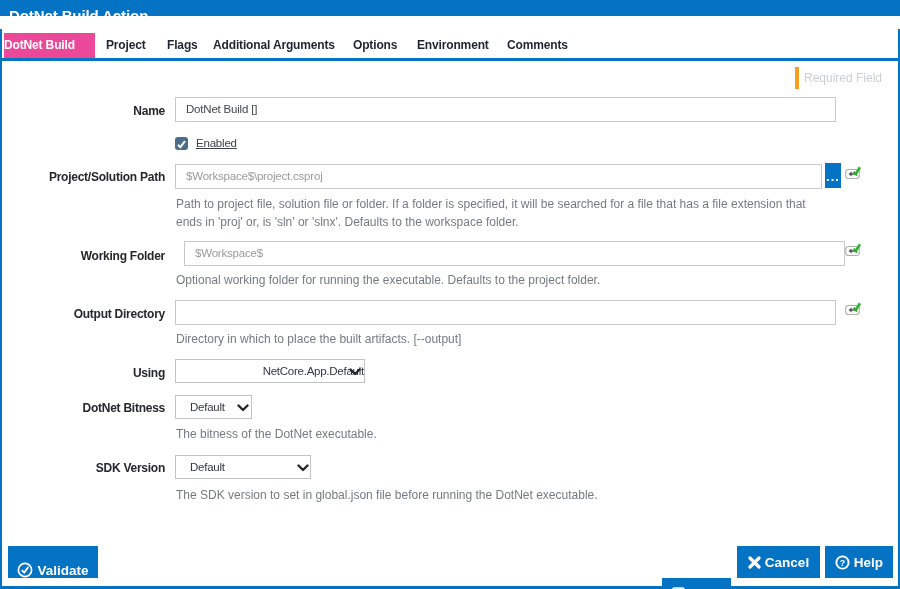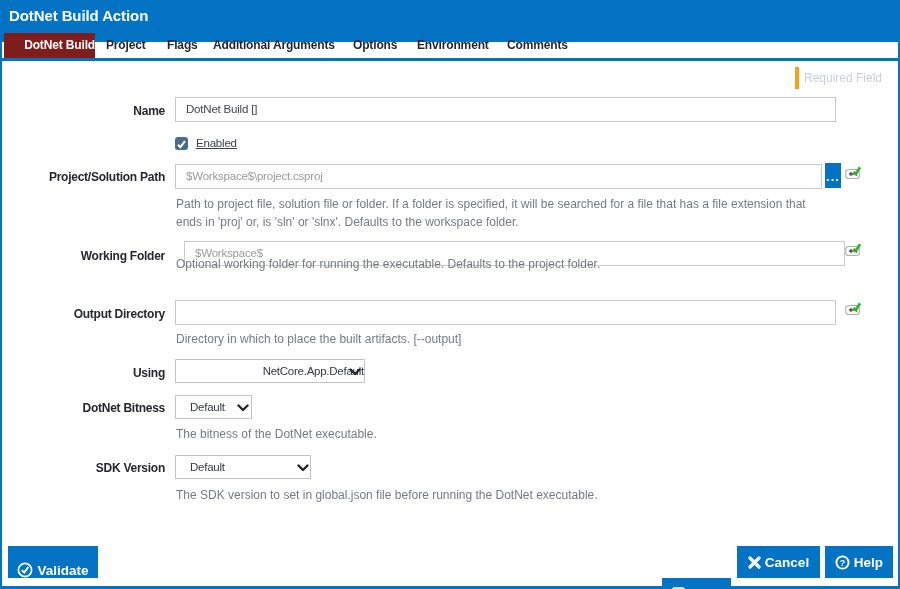--- a/index.html
+++ b/index.html
@@ -1,34 +1,34 @@
 <!DOCTYPE html>
 <html><head>
 <meta charset="utf-8">
 <style>
   * { margin:0; padding:0; box-sizing:border-box; }
   html,body { width:900px; height:589px; background:#fff; overflow:hidden; }
   body { font-family:"Liberation Sans", sans-serif; position:relative; }
   .titlebar {
-    position:absolute; left:0; top:0; width:900px; height:42px;
+    position:absolute; left:0; top:0; width:900px; height:16px;
     background:#0473c4; color:#fff; font-weight:bold; font-size:15px;
     line-height:31px; padding-left:9px; letter-spacing:-0.1px;
   }
   .bL { position:absolute; left:0; top:29px; width:2px; height:560px; background:#0473c4; }
   .bR { position:absolute; right:0; top:29px; width:2px; height:560px; background:#0473c4; }
   .bB { position:absolute; left:0; bottom:0; width:900px; height:3px; background:#0473c4; }
   .tabbar {
     position:absolute; left:2px; top:30px; width:896px; height:31px;
     border-bottom:3px solid #0473c4;
   }
   .tab {
     position:absolute; bottom:0; height:25px; line-height:25px;
     font-size:12px; font-weight:bold; color:#1e2530; letter-spacing:-0.15px;
   }
-  .tab.active { background:#7f1d1d; color:#fff; text-align:right; }
+  .tab.active { background:#ec4899; color:#fff; text-align:left; }
   .reqwrap { position:absolute; left:795px; top:67px; }
   .reqbar { position:absolute; left:0; top:0; width:4px; height:22px; background:#f6a01b; }
   .reqtext { position:absolute; left:9px; top:4px; font-size:12px; color:#c9ced6; white-space:nowrap; }
   .lbl {
     position:absolute; left:0; width:165px; text-align:right;
     font-size:12px; font-weight:bold; color:#25272c; white-space:nowrap;
     letter-spacing:-0.25px;
   }
   .inp {
     position:absolute; left:175px; height:25px; background:#fff;
@@ -116,21 +116,21 @@
     <svg width="16" height="15" viewBox="0 0 16 15">
       <rect x="0.75" y="4.5" width="13.5" height="9" rx="2.5" fill="#fbfbfb" stroke="#b0b0b0" stroke-width="1.2"></rect>
       <path d="M0,9 a1.6,1.6 0 0 0 1.7,-1.6 l0,3.2 a1.6,1.6 0 0 0 -1.7,-1.6 z" fill="#fff"></path>
       <path d="M15,9 a1.6,1.6 0 0 1 -1.7,-1.6 l0,3.2 a1.6,1.6 0 0 1 1.7,-1.6 z" fill="#fff"></path>
       <line x1="11.6" y1="9" x2="5" y2="9" stroke="#4c4c4c" stroke-width="1.4"></line>
       <line x1="11.6" y1="7.2" x2="11.6" y2="10.8" stroke="#4c4c4c" stroke-width="1.2"></line>
       <path d="M6.6,6.4 L3.6,9 L6.6,11.6 z" fill="#4c4c4c"></path>
       <path d="M8.6,6.9 L10.8,9 L15,2.3" fill="none" stroke="#2db32d" stroke-width="2.6"></path>
     </svg>
   </div>
-  <div class="help" style="top:256px;">Optional working folder for running the executable. Defaults to the project folder.</div>
+  <div class="help" style="top:272px;">Optional working folder for running the executable. Defaults to the project folder.</div>
 
   <div class="lbl" style="top:307px;">Output Directory</div>
   <div class="inp" style="top:300px; width:661px;"></div>
   <div class="vicon" style="top:301px;">
     <svg width="16" height="15" viewBox="0 0 16 15">
       <rect x="0.75" y="4.5" width="13.5" height="9" rx="2.5" fill="#fbfbfb" stroke="#b0b0b0" stroke-width="1.2"></rect>
       <path d="M0,9 a1.6,1.6 0 0 0 1.7,-1.6 l0,3.2 a1.6,1.6 0 0 0 -1.7,-1.6 z" fill="#fff"></path>
       <path d="M15,9 a1.6,1.6 0 0 1 -1.7,-1.6 l0,3.2 a1.6,1.6 0 0 1 1.7,-1.6 z" fill="#fff"></path>
       <line x1="11.6" y1="9" x2="5" y2="9" stroke="#4c4c4c" stroke-width="1.4"></line>
       <line x1="11.6" y1="7.2" x2="11.6" y2="10.8" stroke="#4c4c4c" stroke-width="1.2"></line>

